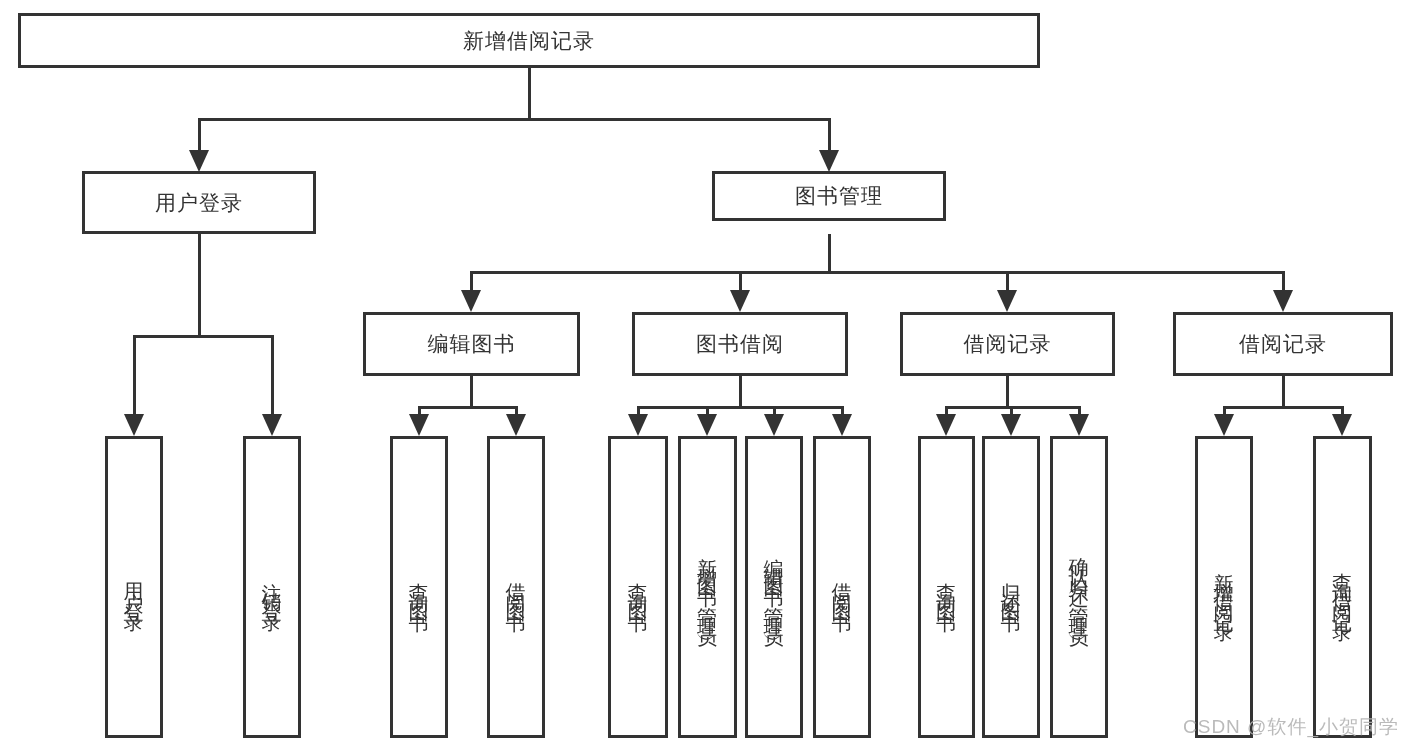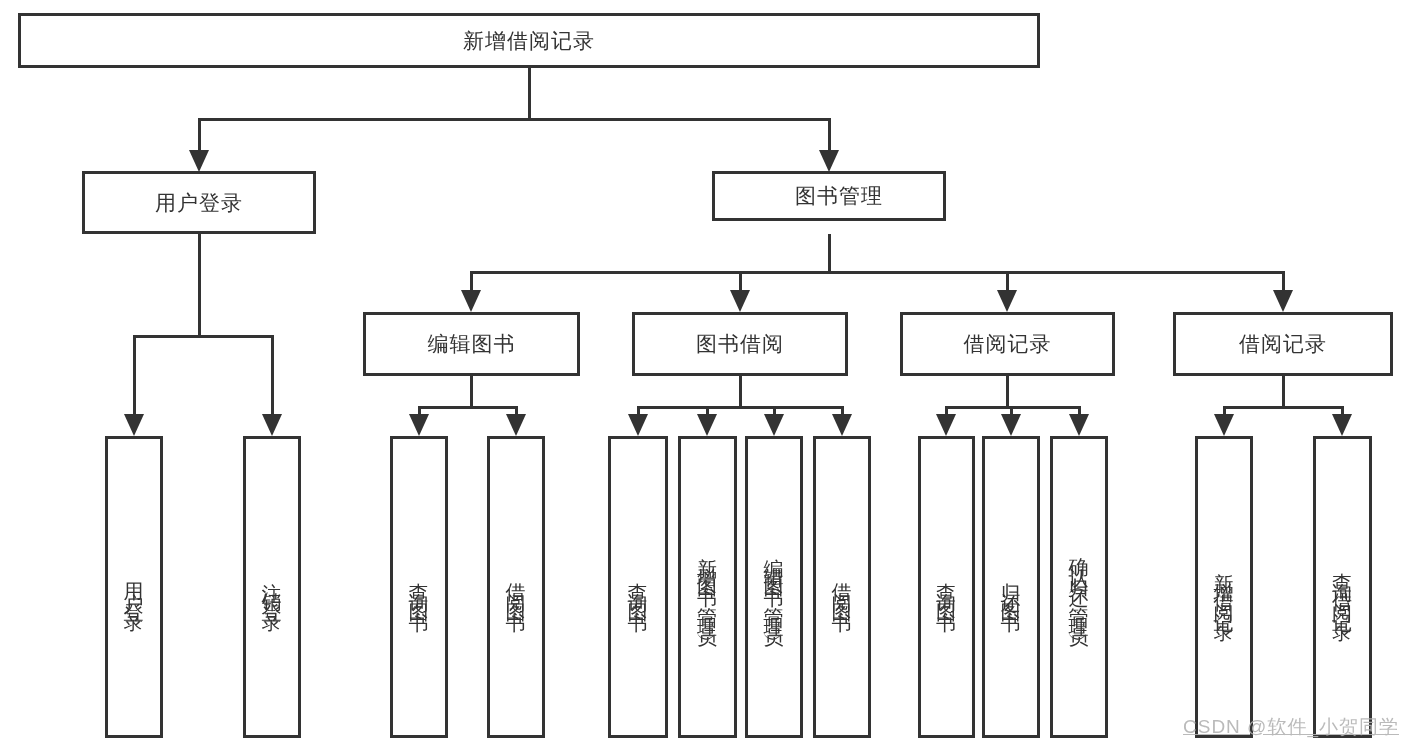--- a/index.html
+++ b/index.html
@@ -51,21 +51,20 @@
   }
   .watermark{
     position:absolute;
     left:1183px;top:714px;
     font-size:19px;
     letter-spacing:1px;
     color:var(--wm);
     opacity:.9;
     white-space:nowrap;
     z-index:5;
-    text-decoration:underline;
   }
 </style>
 </head>
 <body>
 
 <div class="canvas">
 
   <div class="box h" style="left:18px;top:13px;width:1022px;height:55px;">新增借阅记录</div>
 
   <div class="box h" style="left:82px;top:171px;width:234px;height:63px;">用户登录</div>

